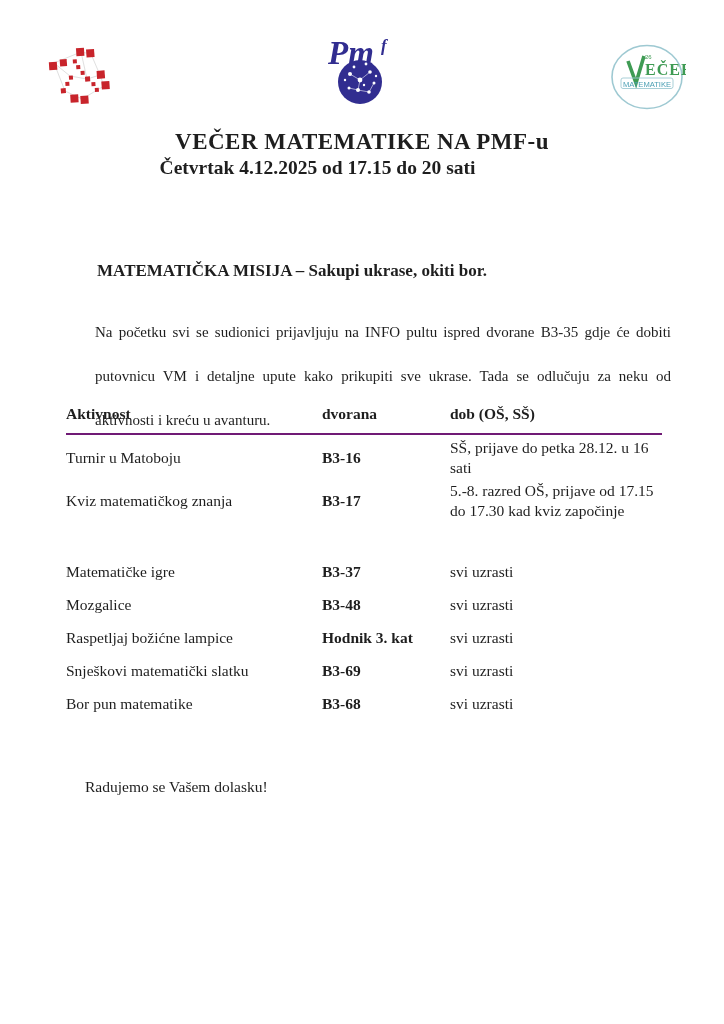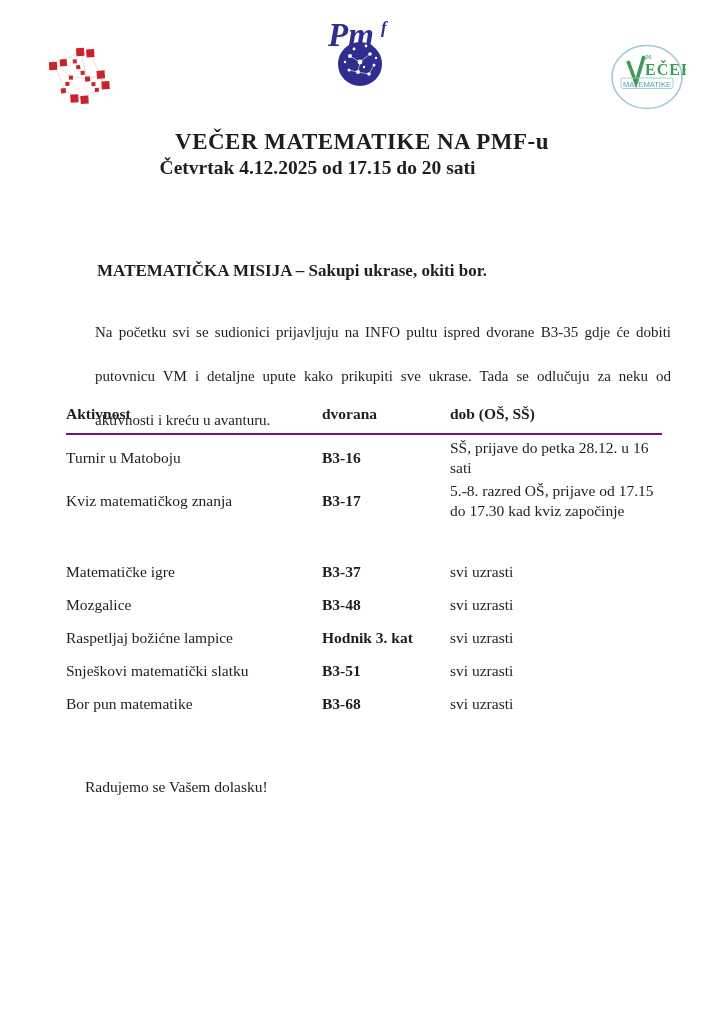--- a/index.html
+++ b/index.html
@@ -7,21 +7,21 @@
     position:relative;
     width:724px;height:1024px;
     background:#ffffff;
     font-family:"Liberation Serif", serif;
     color:#1e1e1e;
     overflow:hidden;
   }
   
   .logo{position:absolute;}
   .logo-red{left:42px;top:44px;}
-  .logo-pmf{left:324px;top:16px;}
+  .logo-pmf{left:324px;top:34px;}
   .logo-vm{left:608px;top:44px;}
   
   .title{
     position:absolute;top:129px;left:0;width:724px;
     text-align:center;font-weight:bold;font-size:23px;letter-spacing:.5px;
   }
   .subtitle{
     position:absolute;top:157px;left:0;width:635px;
     text-align:center;font-weight:bold;font-size:19.5px;
   }
@@ -170,21 +170,21 @@
       <div class="cell cell-dvorana">B3-48</div>
       <div class="cell cell-dob"><span class="dob-rest">svi uzrasti</span></div>
     </div>
         <div class="trow single">
       <div class="cell cell-aktivnost">Raspetljaj božićne lampice</div>
       <div class="cell cell-dvorana">Hodnik 3. kat</div>
       <div class="cell cell-dob"><span class="dob-rest">svi uzrasti</span></div>
     </div>
         <div class="trow single">
       <div class="cell cell-aktivnost">Snješkovi matematički slatku</div>
-      <div class="cell cell-dvorana">B3-51</div>
+      <div class="cell cell-dvorana">B3-69</div>
       <div class="cell cell-dob"><span class="dob-rest">svi uzrasti</span></div>
     </div>
         <div class="trow single">
       <div class="cell cell-aktivnost">Bor pun matematike</div>
       <div class="cell cell-dvorana">B3-68</div>
       <div class="cell cell-dob"><span class="dob-rest">svi uzrasti</span></div>
     </div>
       </div>
   </div>
 

